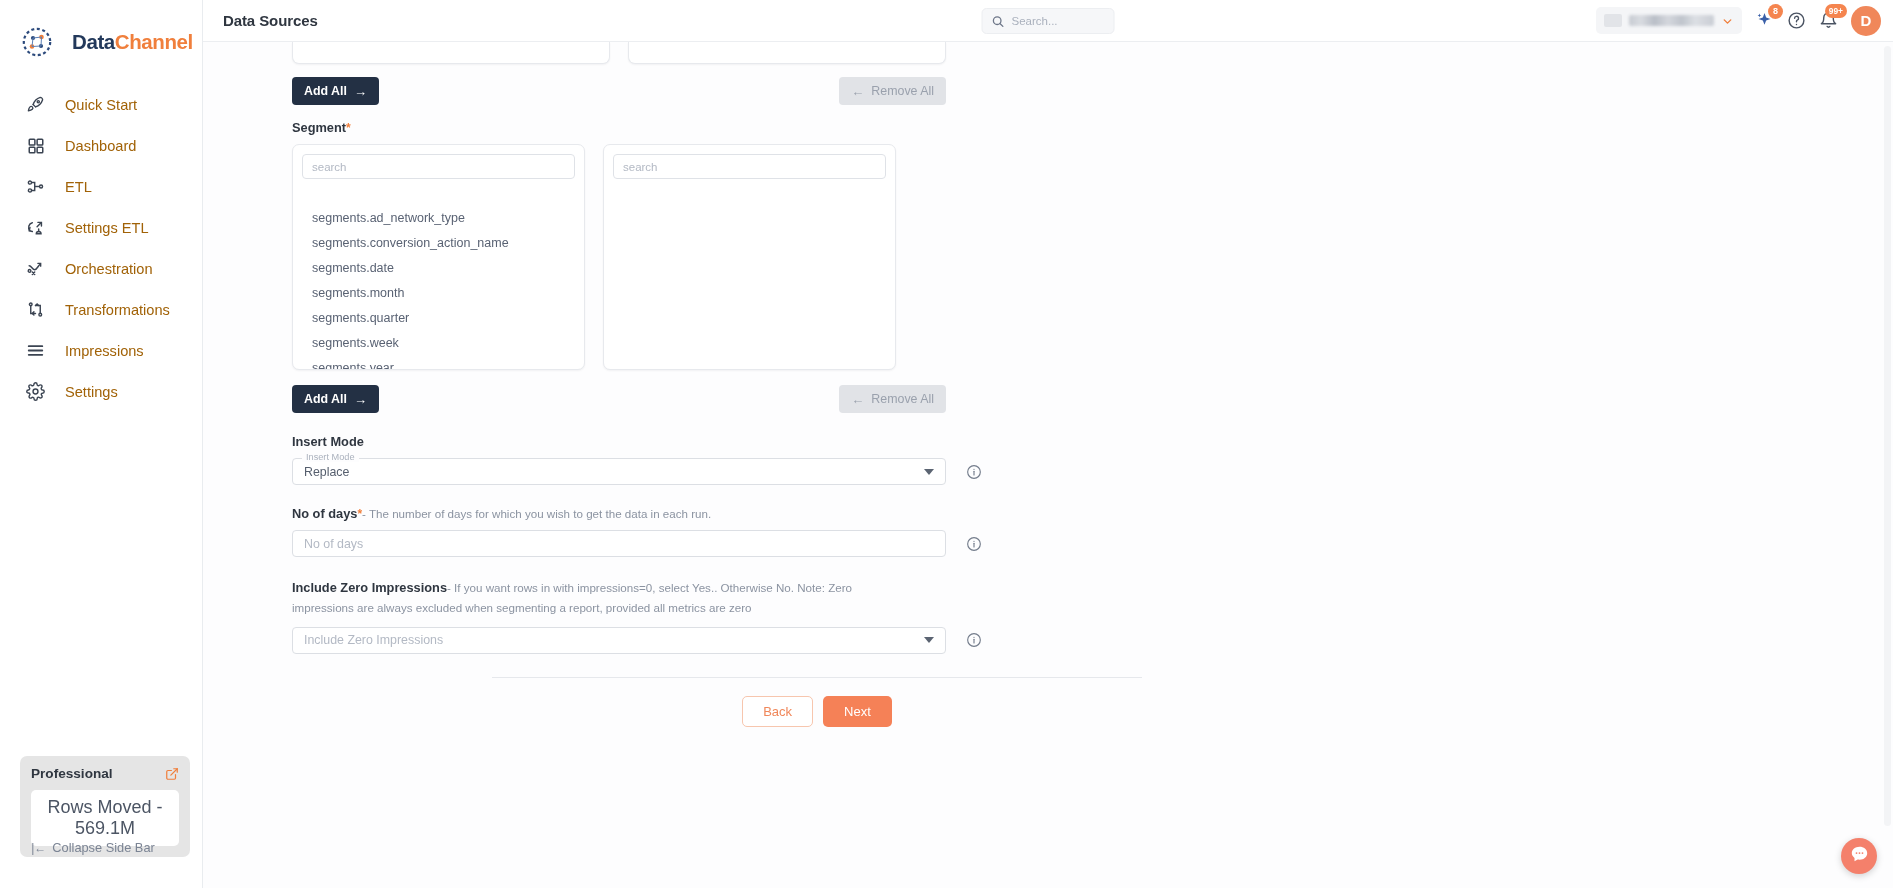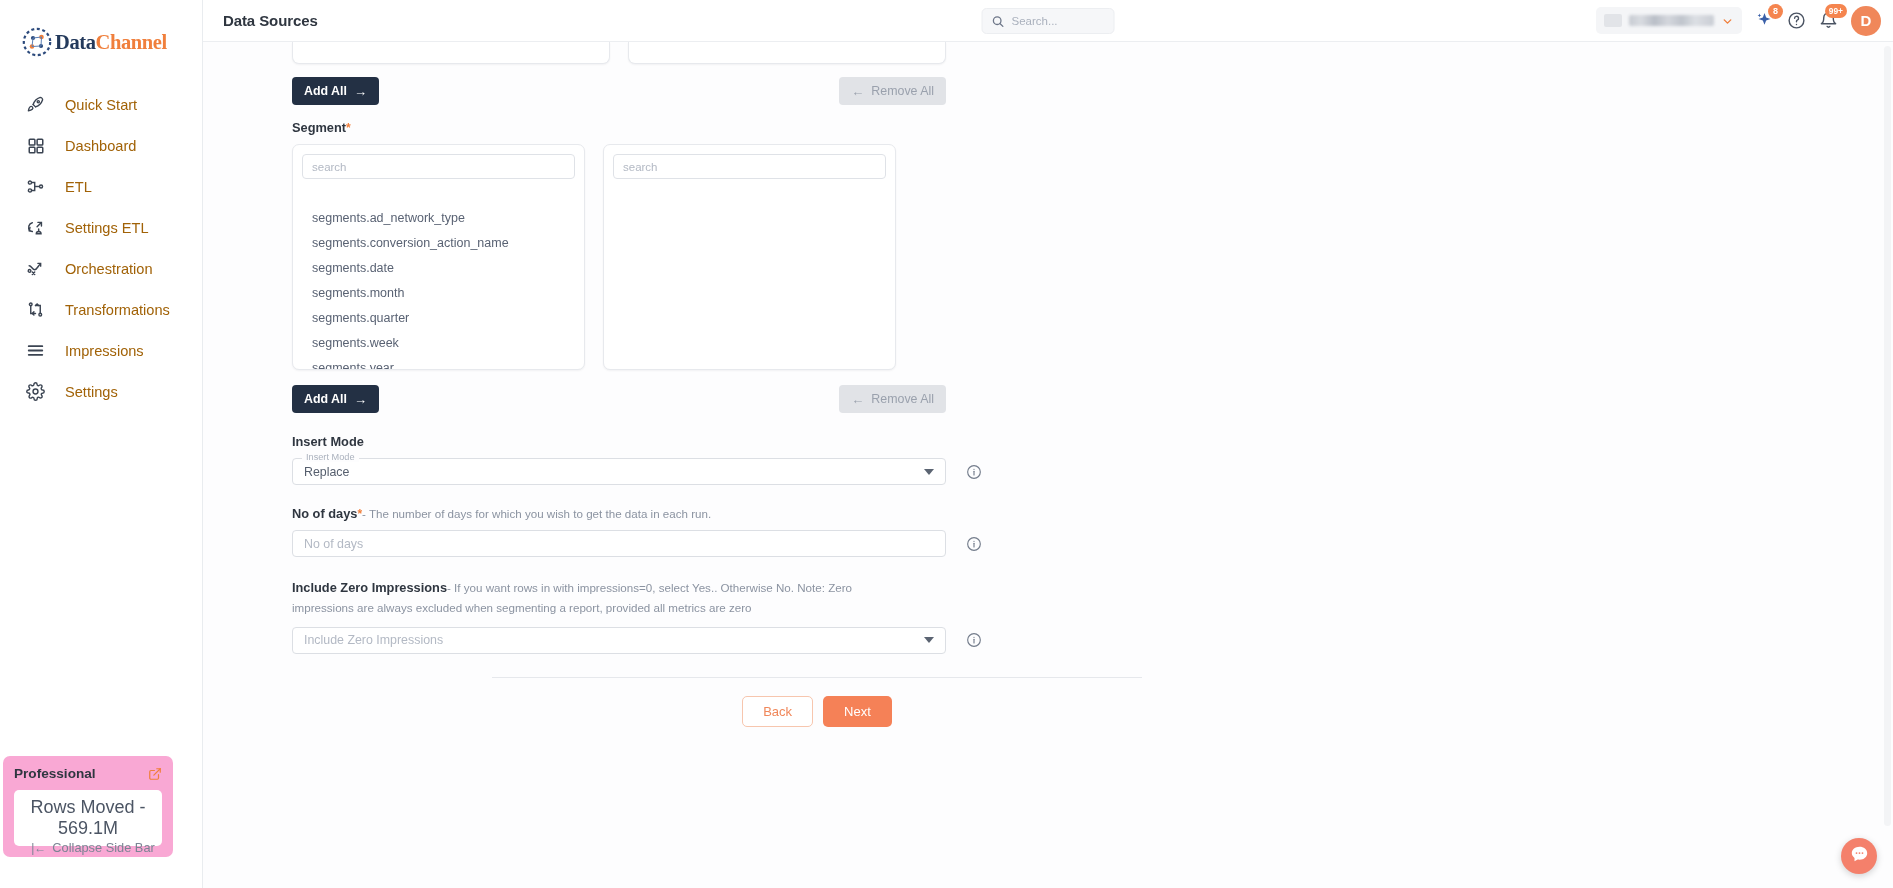--- a/index.html
+++ b/index.html
@@ -19,42 +19,42 @@
   
   .sidebar {
     width: 203px; height: 888px;
     background: #ffffff;
     border-right: 1px solid #e9ecef;
     position: relative;
     flex: 0 0 203px;
     padding-left: 8px;
   }
   .brand {
-    display: flex; align-items: center; gap: 3px;
-    padding: 22px 0 0 14px; height: 62px; font-family: Liberation Serif, serif;
+    display: flex; align-items: center; gap: 20px;
+    padding: 22px 0 0 14px; height: 62px;
   }
   .brand-mark { width: 30px; height: 30px; flex: 0 0 30px; position: relative; }
   .brand-text { font-size: 20.5px; font-weight: 700; letter-spacing: -0.4px; white-space: nowrap; }
   .brand-text .b1 { color: #23395b; }
   .brand-text .b2 { color: #f07f3c; }
 
   .nav { margin-top: 22px; }
   .nav-item {
     display: flex; align-items: center; gap: 18px;
     height: 41px; padding-left: 16px; cursor: pointer;
     color: #a16207; font-size: 14.6px;
   }
   .nav-icon { width: 23px; height: 23px; flex: 0 0 23px; display: flex; align-items: center; justify-content: center; color: #3b4452; }
   .nav-icon svg { display: block; }
   .nav-label { white-space: nowrap; }
 
   .plan-card {
-    position: absolute; left: 3px; top: 756px;
+    position: absolute; left: 20px; top: 756px;
     width: 170px;
-    background: #f9a8d4;
+    background: #e5e5e5;
     border-radius: 7px;
     padding: 10px 11px 11px 11px;
   }
   .plan-top { display: flex; align-items: center; justify-content: space-between; }
   .plan-name { font-size: 13.6px; font-weight: 700; color: #2f3640; }
   .plan-ext { color: #f07f3c; width: 14px; height: 14px; cursor: pointer; }
   .plan-rows {
     margin-top: 9px; background: #ffffff; border-radius: 5px;
     text-align: center; font-size: 18px; color: #4c5564;
     padding: 7px 4px;

